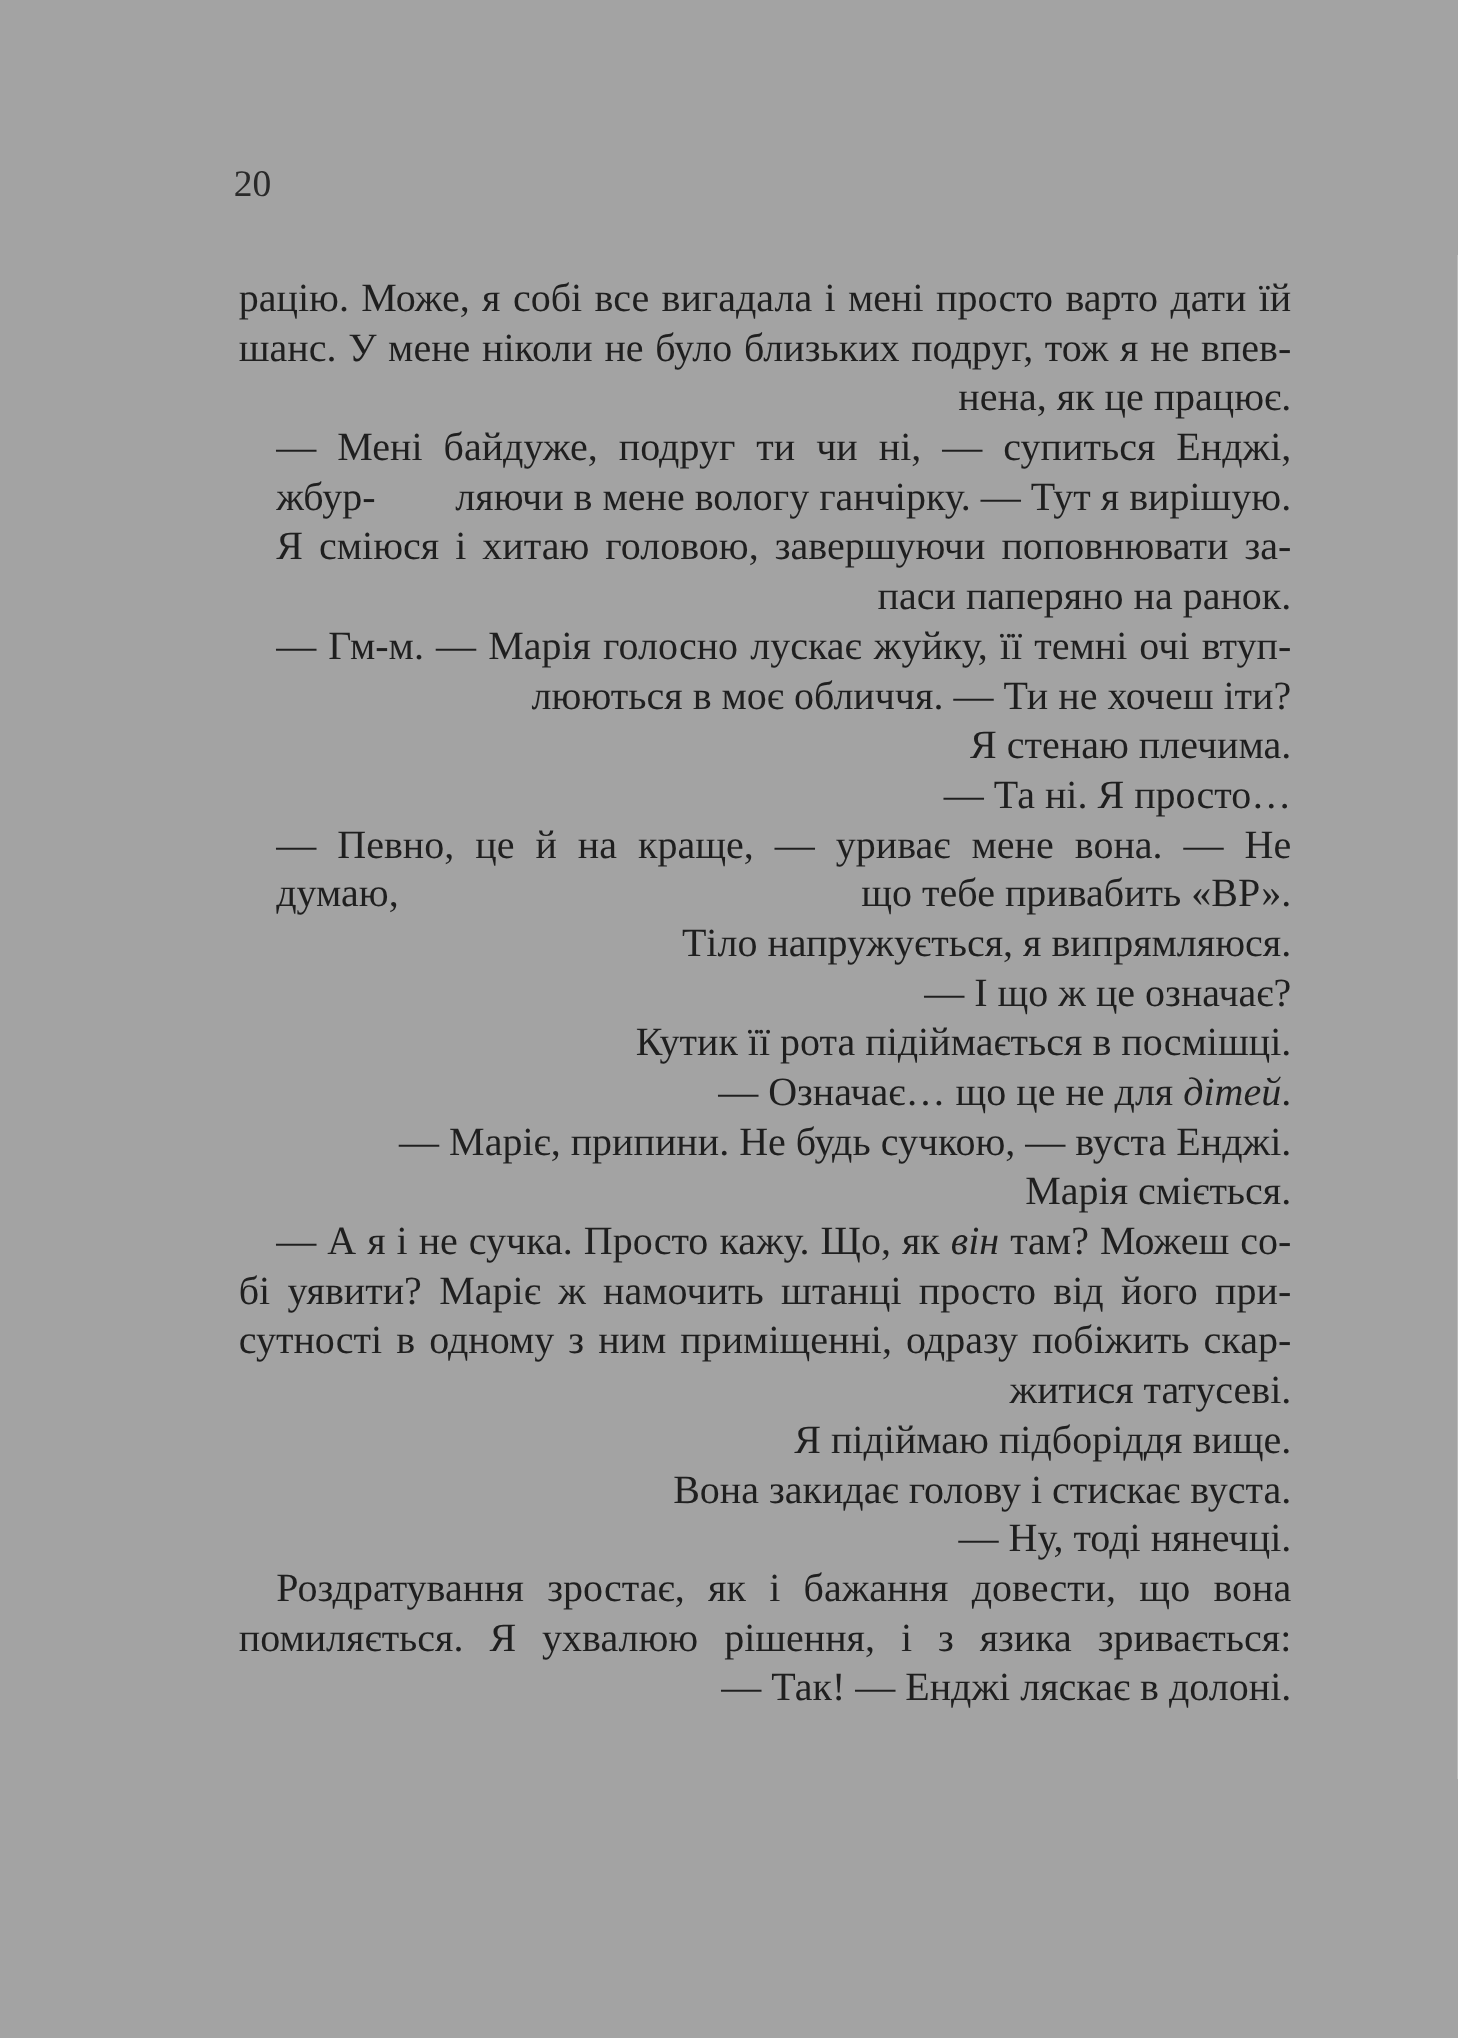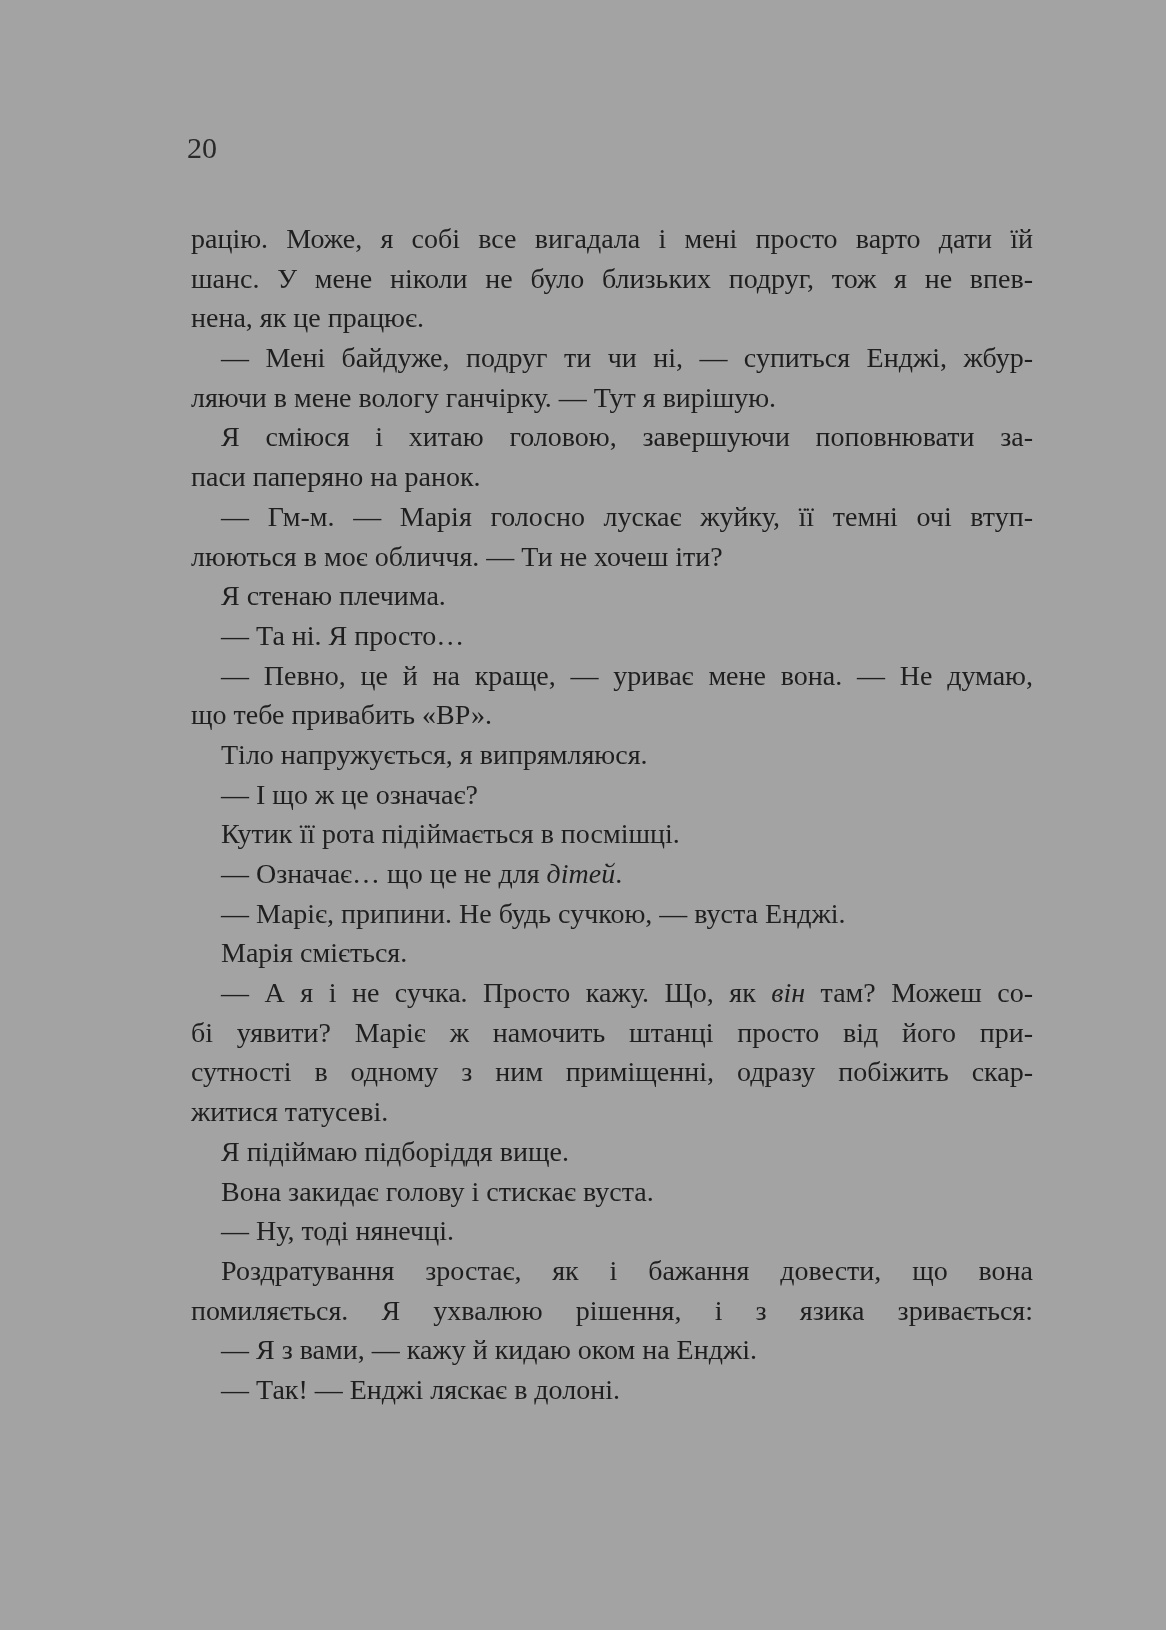--- a/index.html
+++ b/index.html
@@ -26,27 +26,27 @@
     top: 133px;
     font-size: 30px;
     line-height: 30px;
     color: #2a2a2a;
   }
   .text-block {
     position: absolute;
     left: 191px;
     top: 219px;
     width: 842px;
-    font-size: 28px;
+    font-size: 32px;
     line-height: 39.7px;
   }
   .line {
     height: 39.7px;
     white-space: nowrap;
-    text-align: left;
+    text-align: right;
   }
   .line.j {
     text-align: justify;
     text-align-last: justify;
     text-justify: inter-word;
     white-space: normal;
   }
   .line.ind {
     padding-left: 30px;
   }
@@ -81,16 +81,15 @@
       <div class="line ind"><span>Марія сміється.</span></div>
       <div class="line j ind"><span>— А я і не сучка. Просто кажу. Що, як </span><span class="it">він</span><span> там? Можеш со-</span></div>
       <div class="line j"><span>бі уявити? Маріє ж намочить штанці просто від його при-</span></div>
       <div class="line j"><span>сутності в одному з ним приміщенні, одразу побіжить скар-</span></div>
       <div class="line"><span>житися татусеві.</span></div>
       <div class="line ind"><span>Я підіймаю підборіддя вище.</span></div>
       <div class="line ind"><span>Вона закидає голову і стискає вуста.</span></div>
       <div class="line ind"><span>— Ну, тоді нянечці.</span></div>
       <div class="line j ind"><span>Роздратування зростає, як і бажання довести, що вона</span></div>
       <div class="line j"><span>помиляється. Я ухвалюю рішення, і з язика зривається:</span></div>
-      <div class="line ind"><span>— Я з вами, — кажу й кидаю оком на Енджі.</span></div>
       <div class="line ind"><span>— Так! — Енджі ляскає в долоні.</span></div>
     </div>
 </div>
 
 </body></html>

